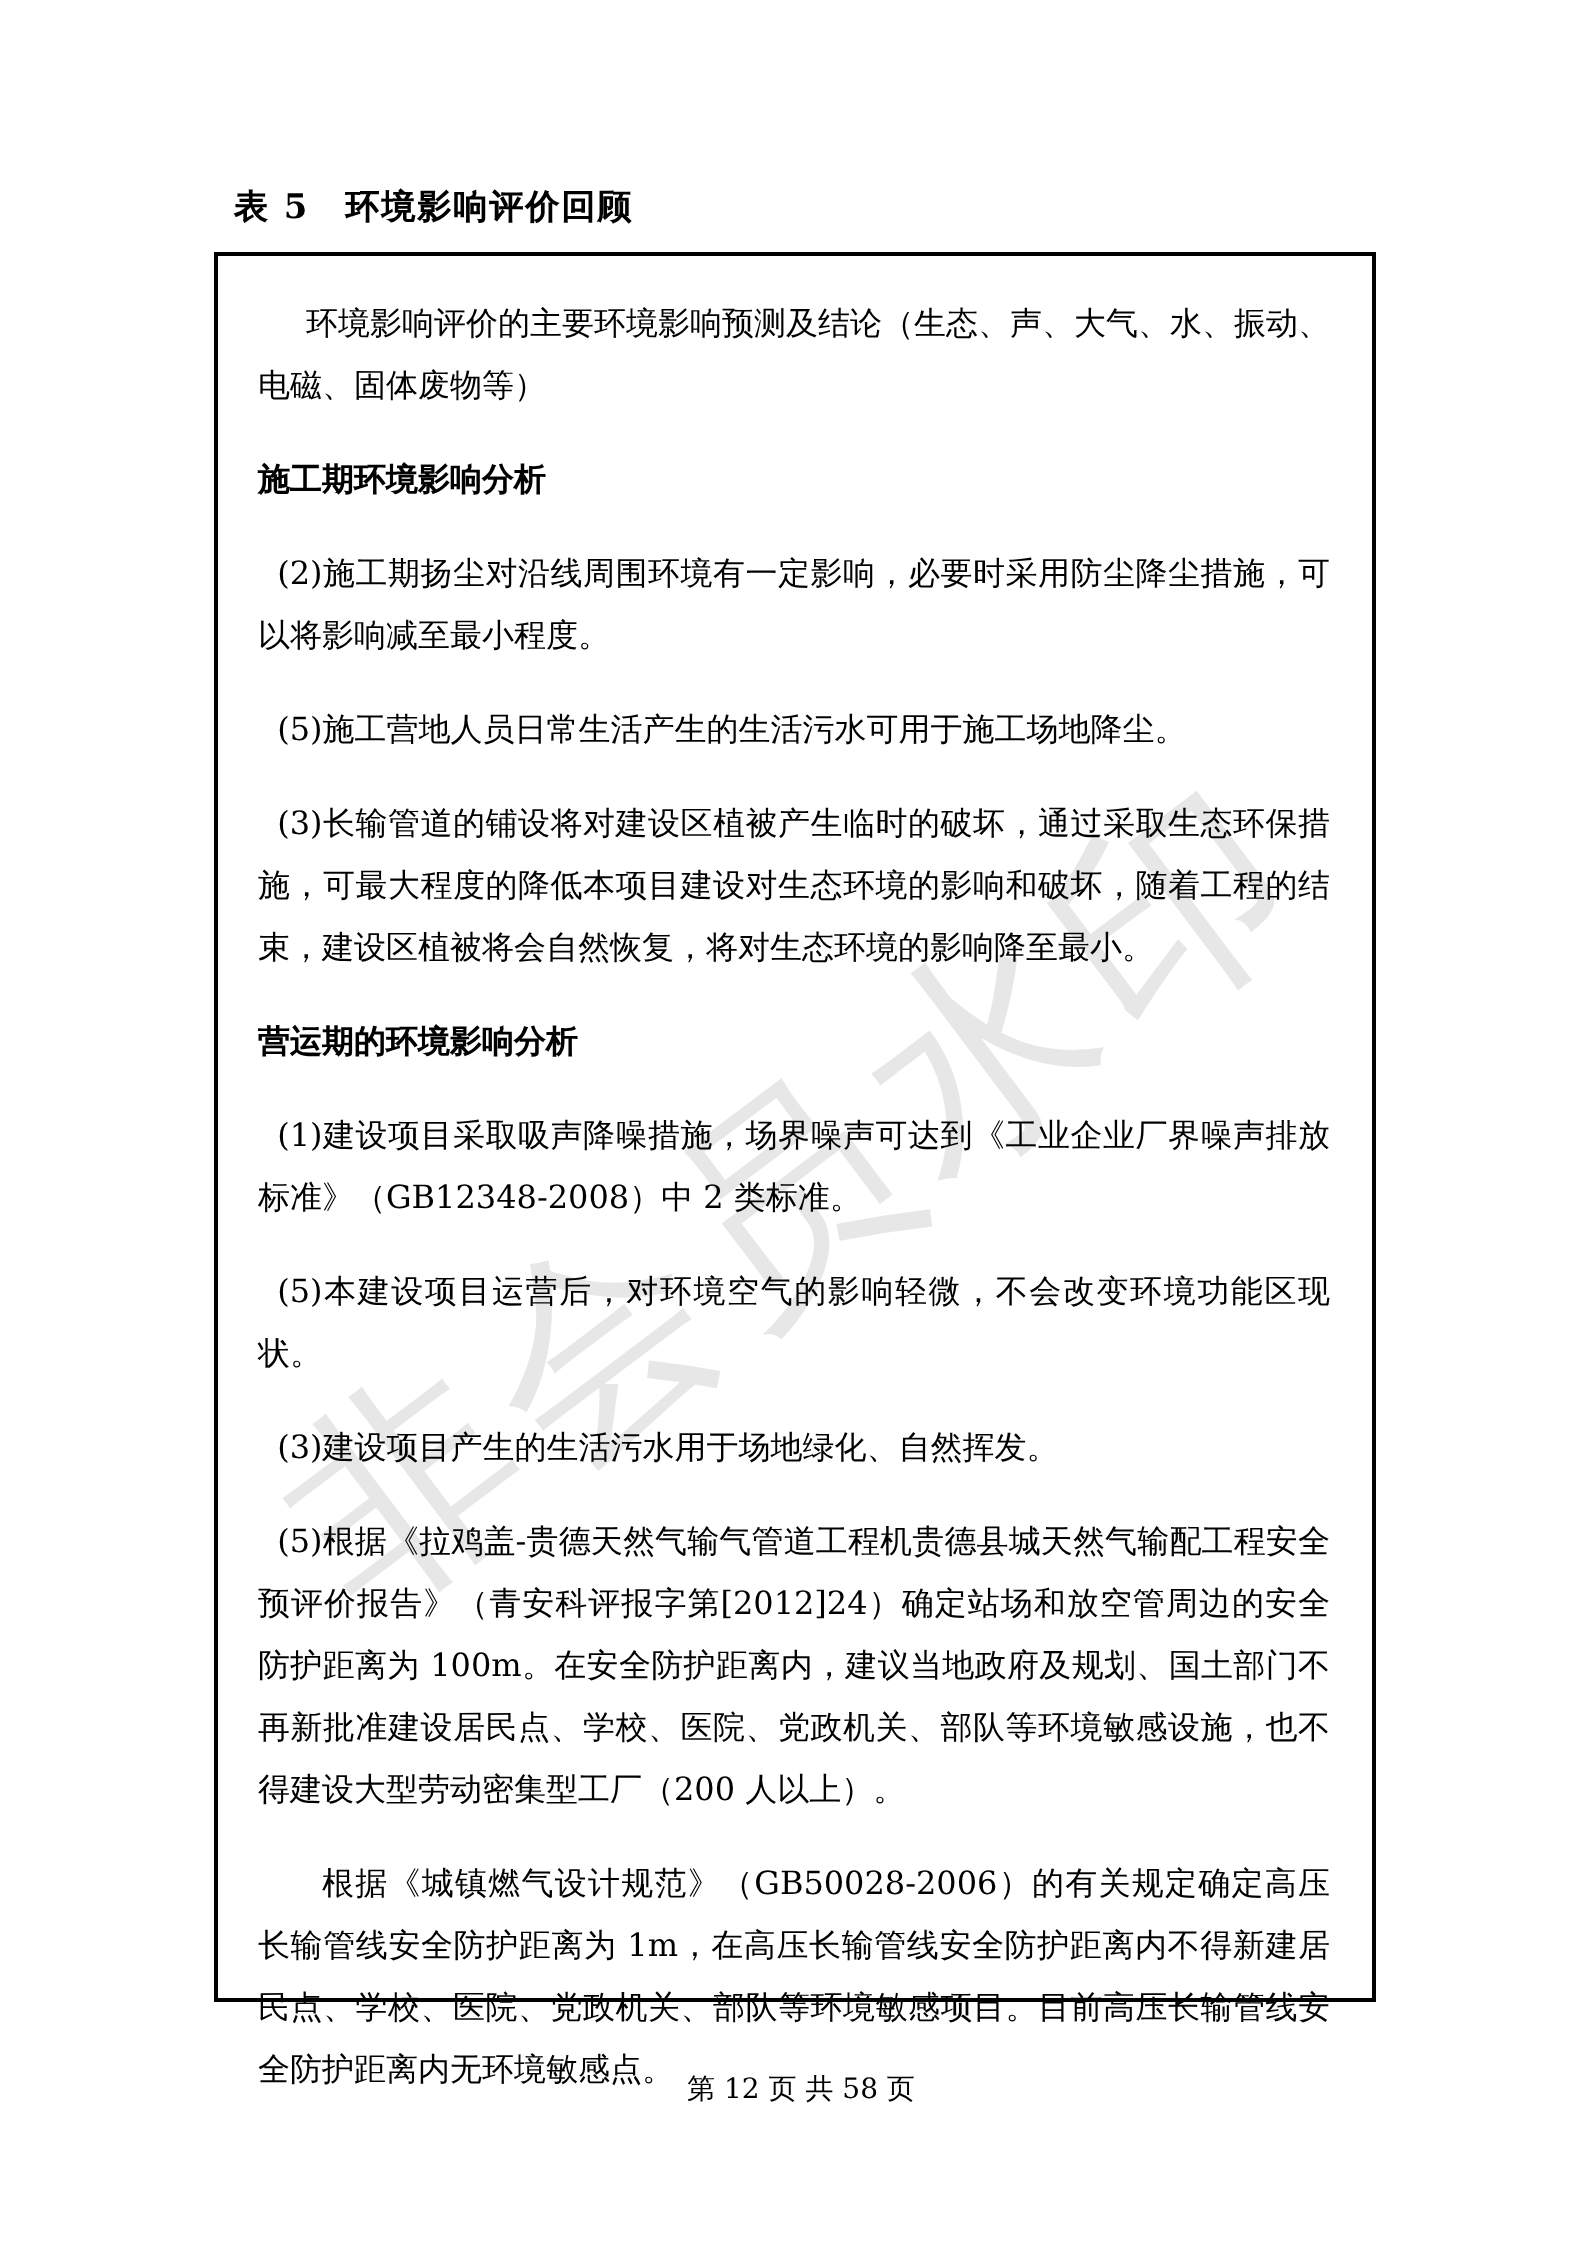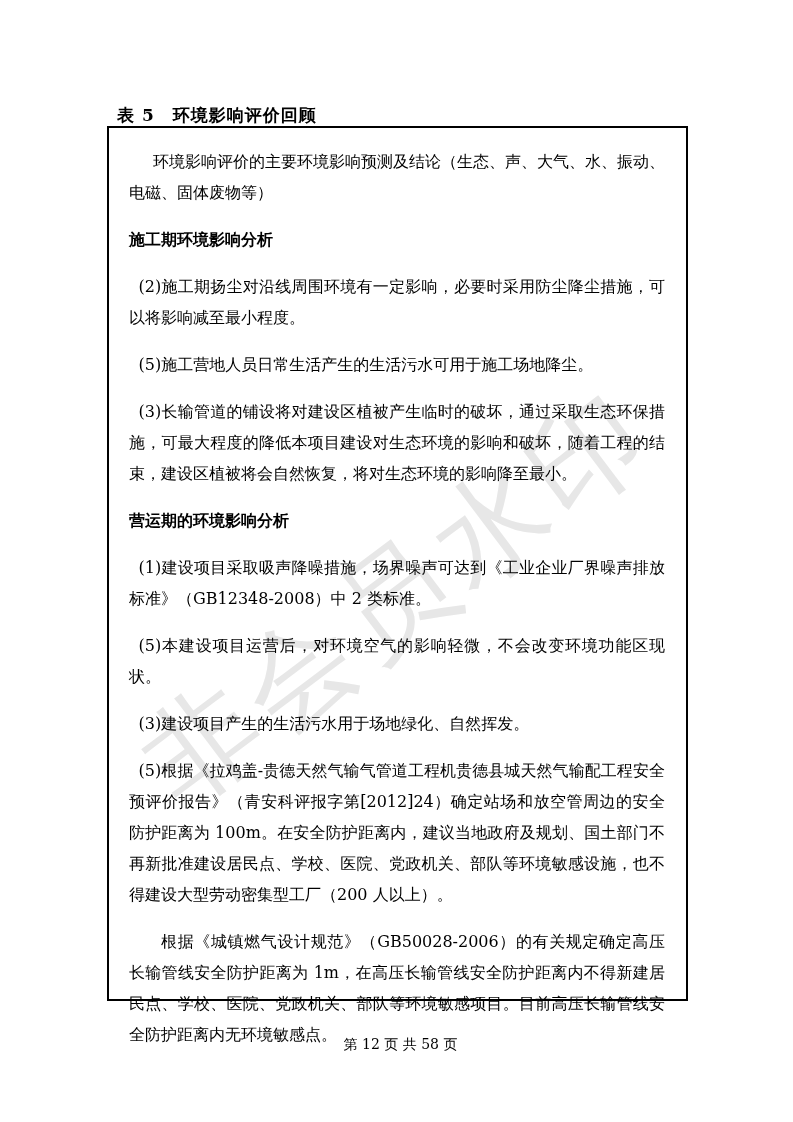--- a/index.html
+++ b/index.html
@@ -25,21 +25,21 @@
     letter-spacing: 8px;
     color: #e7e7e7;
     white-space: nowrap;
     z-index: 0;
     user-select: none;
     font-family: "DejaVu Serif", "Liberation Serif", serif;
   }
   .doc-title {
     position: absolute;
     left: 117px;
-    top: 104px;
+    top: 92px;
     font-size: 17px;
     font-weight: bold;
     z-index: 1;
     letter-spacing: 1px;
   }
   .table-box {
     position: absolute;
     left: 107px;
     top: 126px;
     width: 581px;

